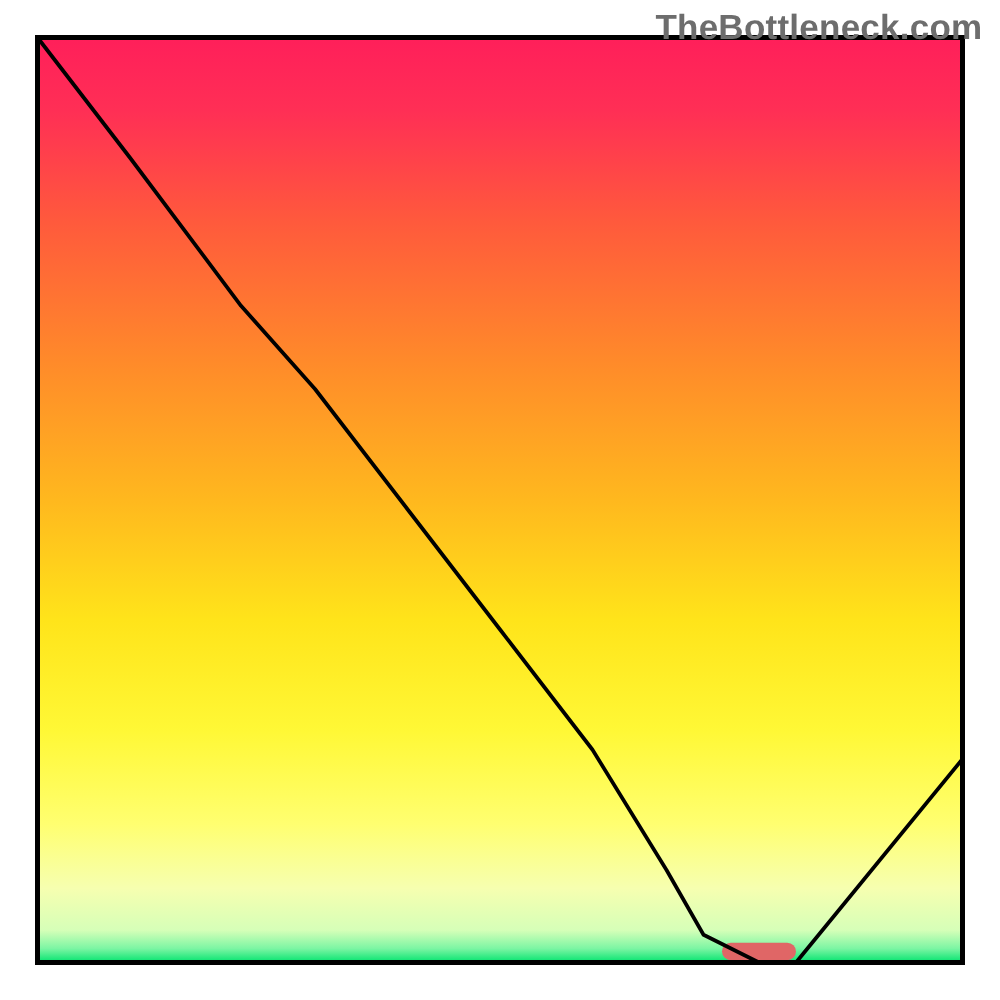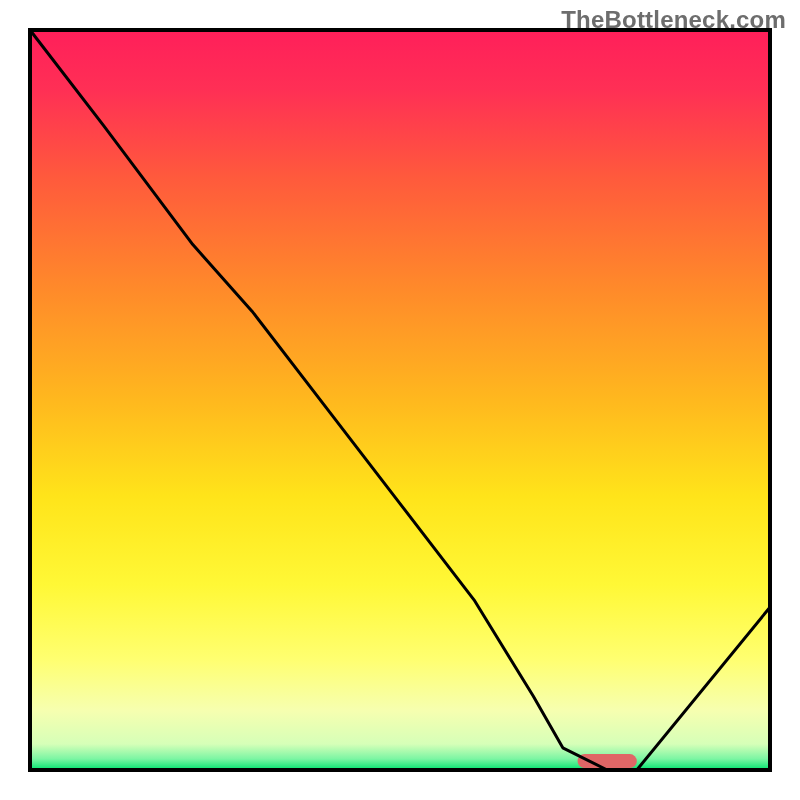--- a/index.html
+++ b/index.html
@@ -13,21 +13,21 @@
   .chart-wrap {
     position: relative;
     width: 800px;
     height: 800px;
   }
   .watermark {
     position: absolute;
     top: 6px;
     right: 14px;
     font-family: Arial, Helvetica, sans-serif;
-    font-size: 24px;
+    font-size: 28px;
     font-weight: 600;
     color: #6d6d6d;
     letter-spacing: 0.2px;
     user-select: none;
   }
   svg {
     display: block;
   }
 </style>
 </head>

